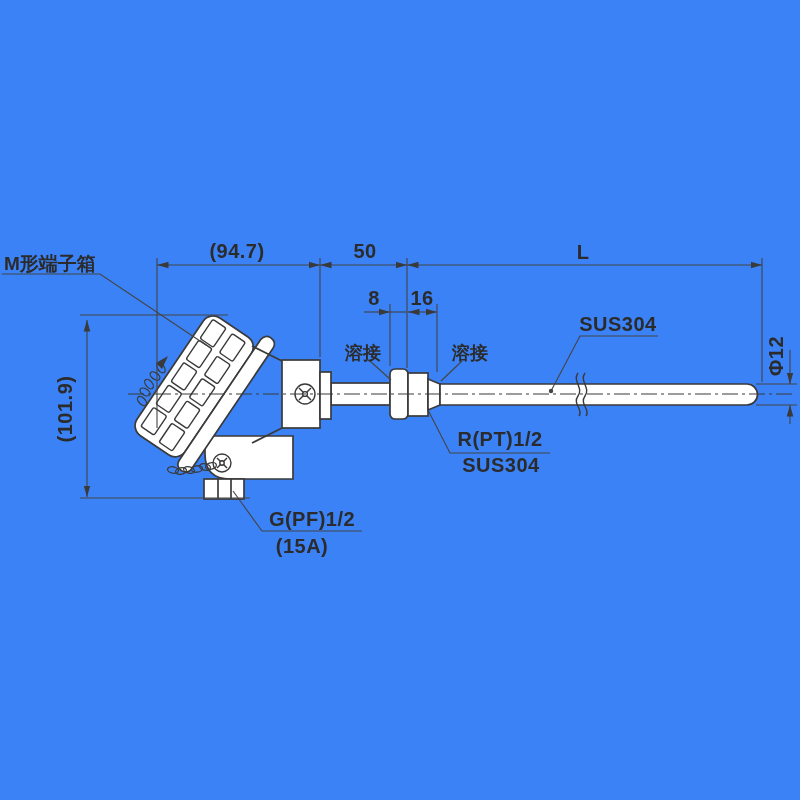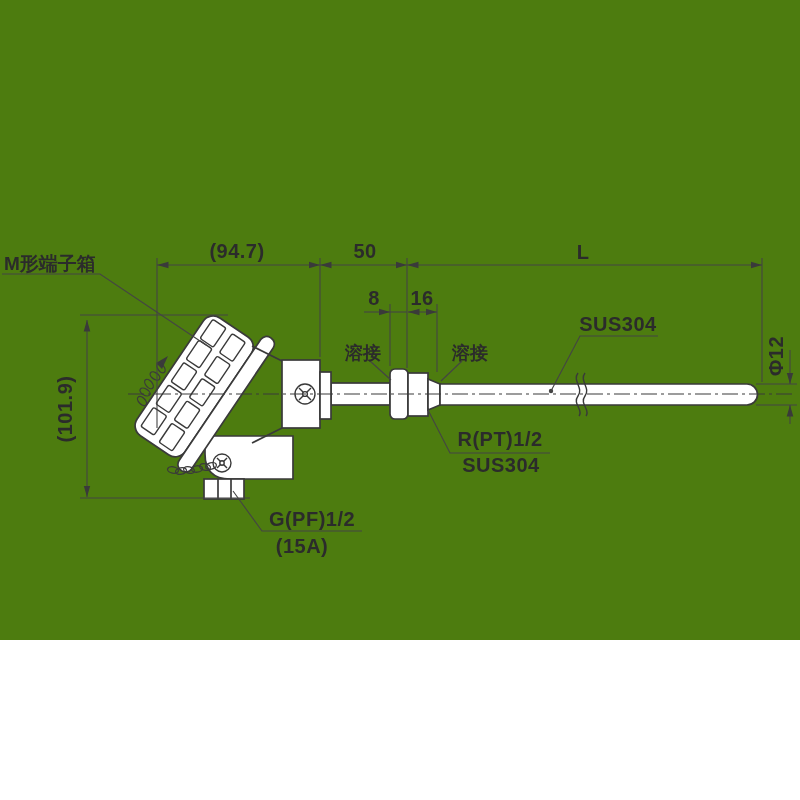--- a/index.html
+++ b/index.html
@@ -1,16 +1,16 @@
 <!DOCTYPE html>
 <html><head>
 <meta charset="utf-8">
 <style>
   html,body{margin:0;padding:0;background:#ffffff;}
-  .canvas{position:relative;width:800px;height:640px;background:#4d7c0f;overflow:hidden;
+  .canvas{position:relative;width:800px;height:800px;background:#3b82f6;overflow:hidden;
           font-family:"Liberation Sans", sans-serif;}
   svg text{font-family:"Liberation Sans", sans-serif;font-weight:600;fill:#2b2b2b;}
   .dim-text{font-size:20px;letter-spacing:.5px;}
   .label-text{font-size:19px;}
   .jp-text{font-size:18px;}
 </style>
 </head>
 <body>
 
 <div class="canvas">

